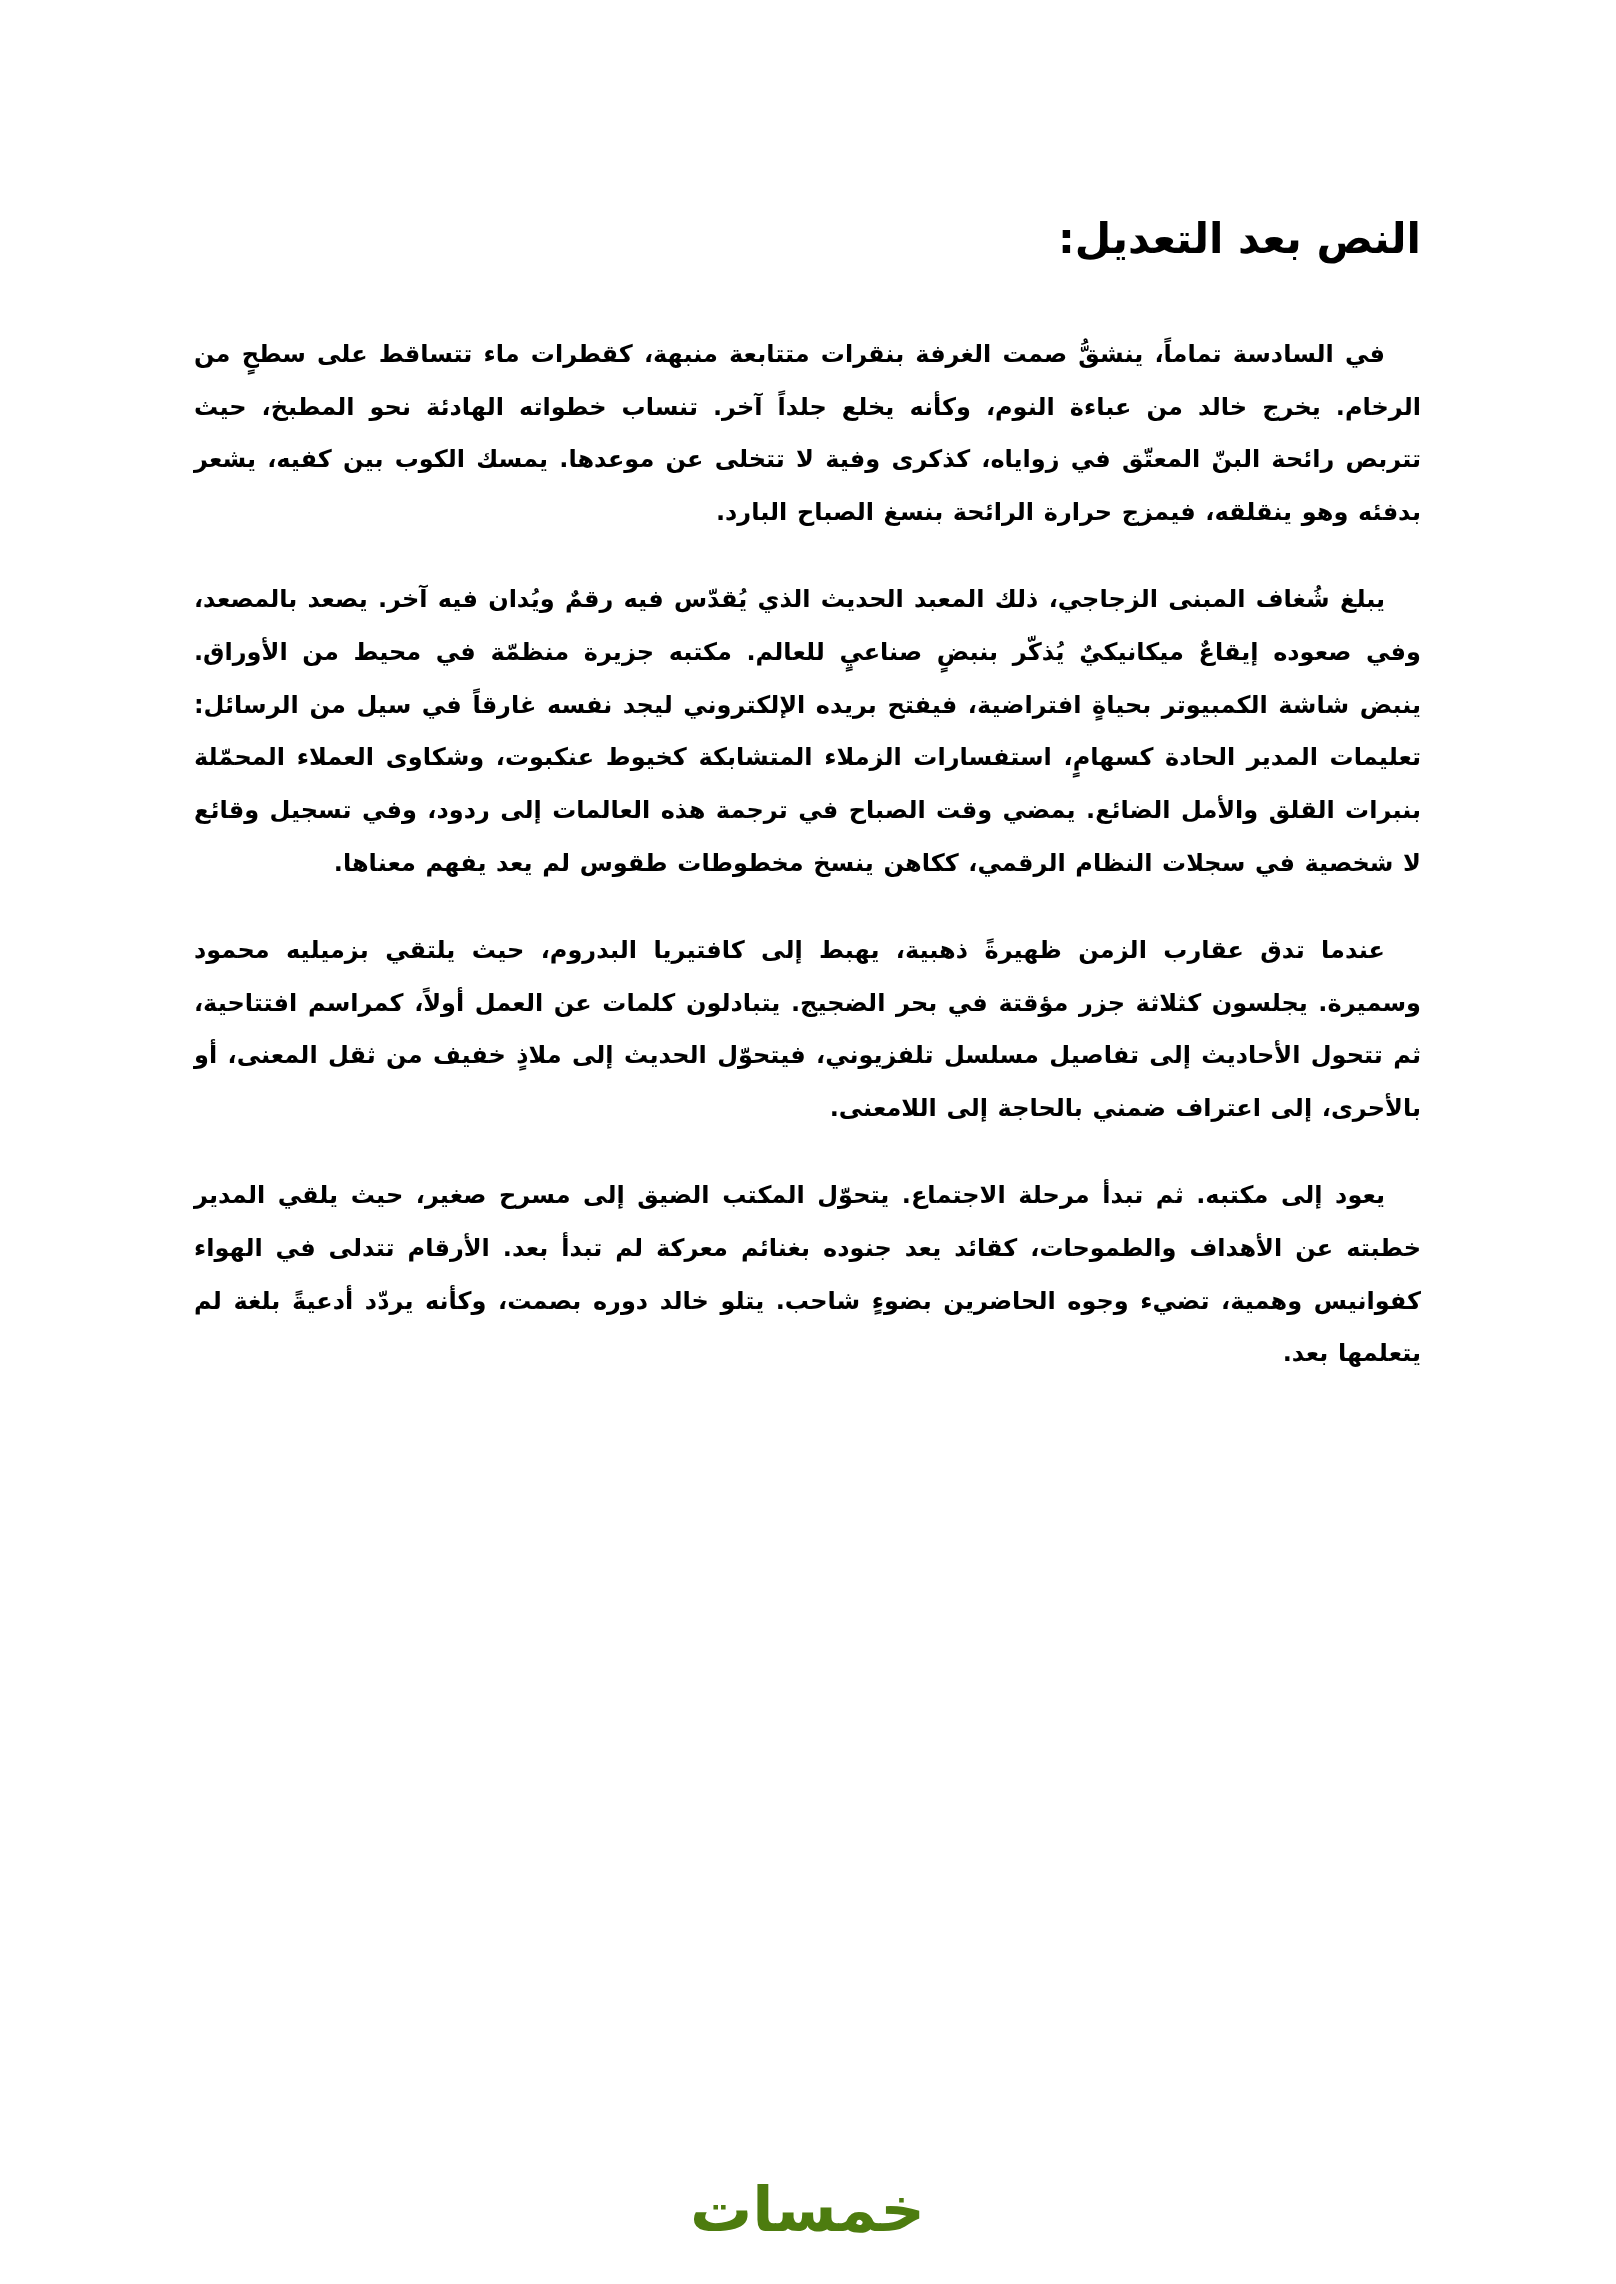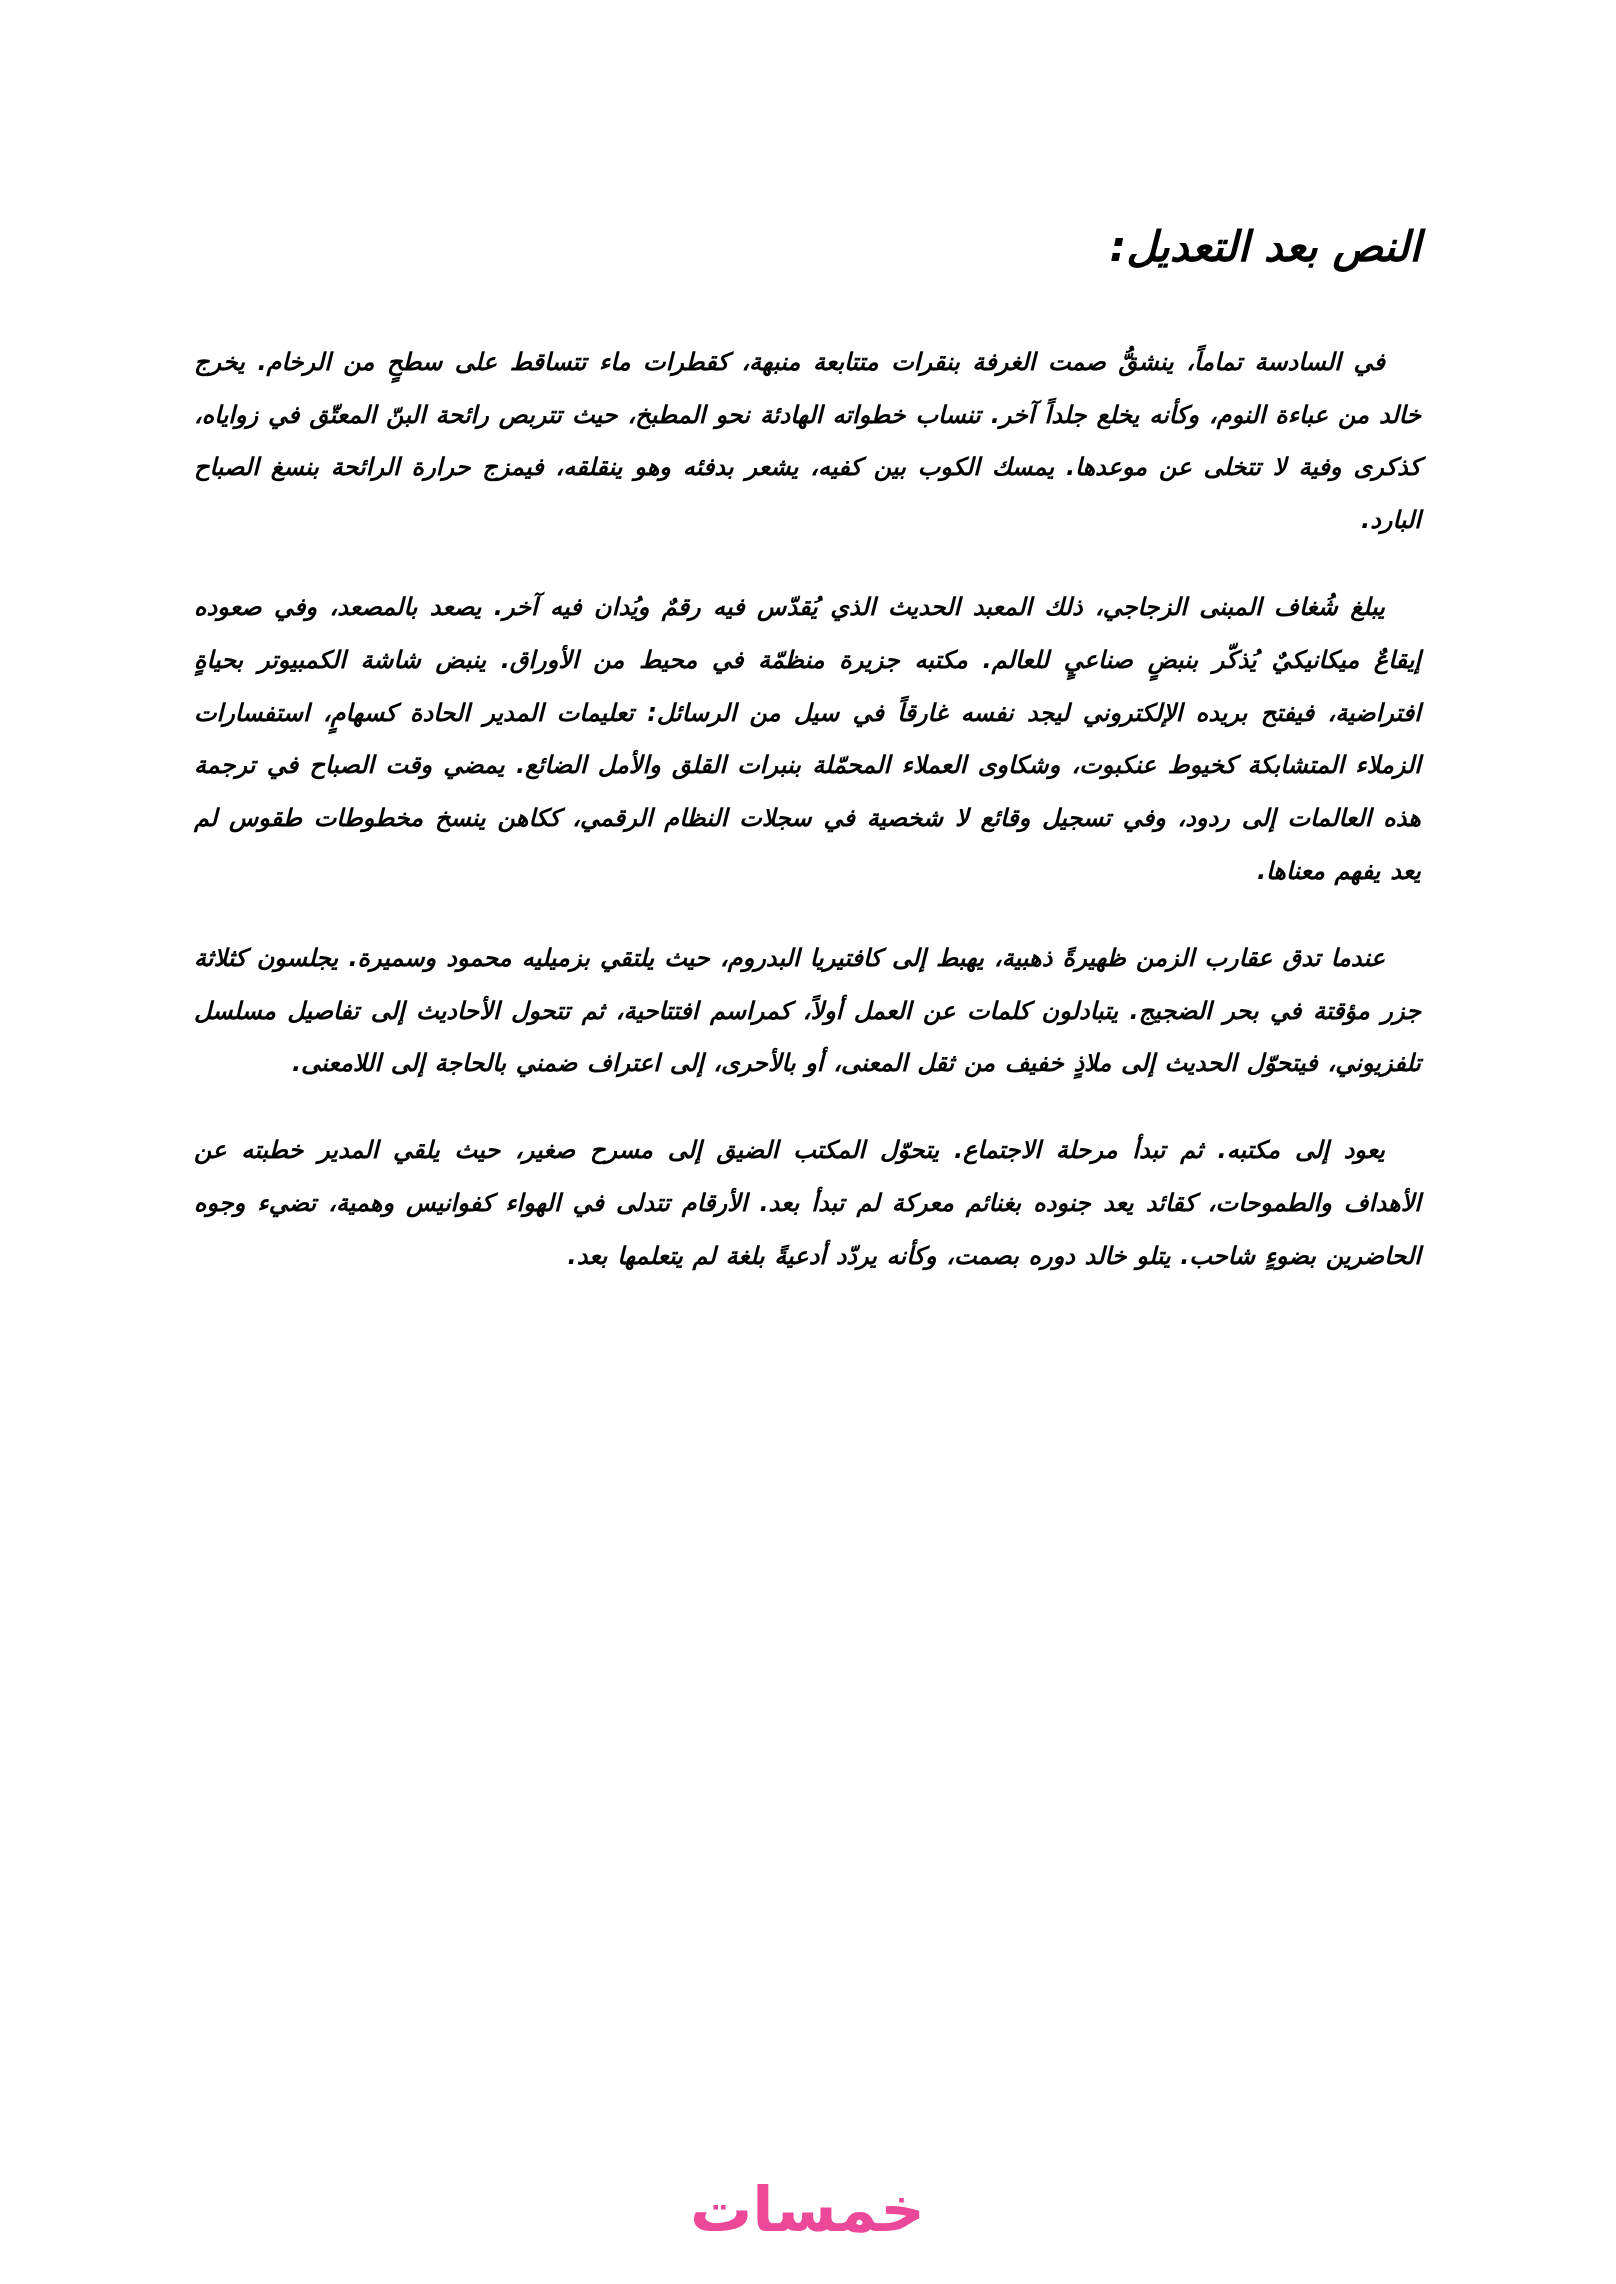--- a/index.html
+++ b/index.html
@@ -12,25 +12,24 @@
       position: relative;
       width: 1617px;
       height: 2284px;
       background: #ffffff;
       color: #000000;
       font-family: "DejaVu Sans", sans-serif;
       overflow: hidden;
     }
     .content {
       position: absolute;
-      top: 218px;
+      top: 210px;
       right: 195px;
       width: 1227px;
       direction: rtl;
-      font-style: italic;
     }
     .doc-title {
       font-size: 42px;
       font-weight: bold;
       text-align: right;
       margin: 0 0 59px 0;
       line-height: 1.4;
     }
     .para {
       font-size: 24px;
@@ -42,21 +41,21 @@
       margin: 0 0 34px 0;
       word-spacing: 1.3px;
     }
     .watermark {
       position: absolute;
       bottom: 38px;
       left: 50%;
       transform: translateX(-50%);
       font-size: 62px;
       font-weight: bold;
-      color: #ec4899;
+      color: #4d7c0f;
       letter-spacing: 0.7px;
       direction: rtl;
       user-select: none;
     }
   </style>
 </head>
 <body>
 
 <div class="page">
   <div class="content">

